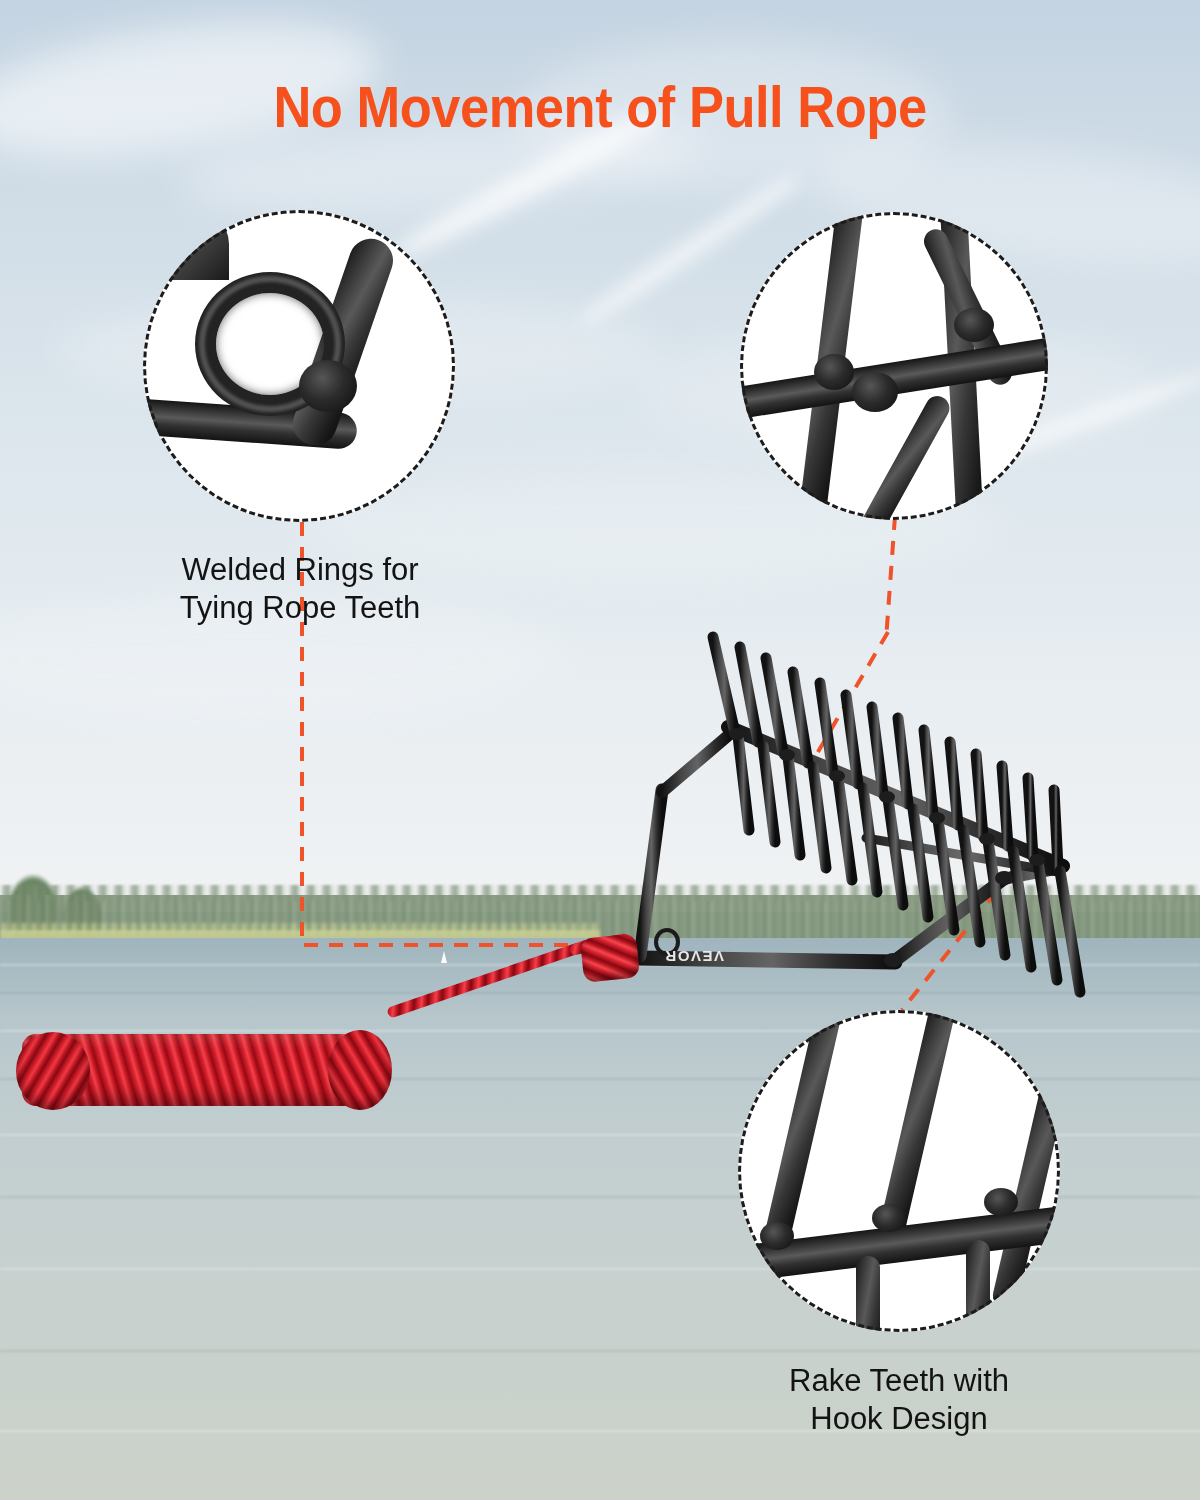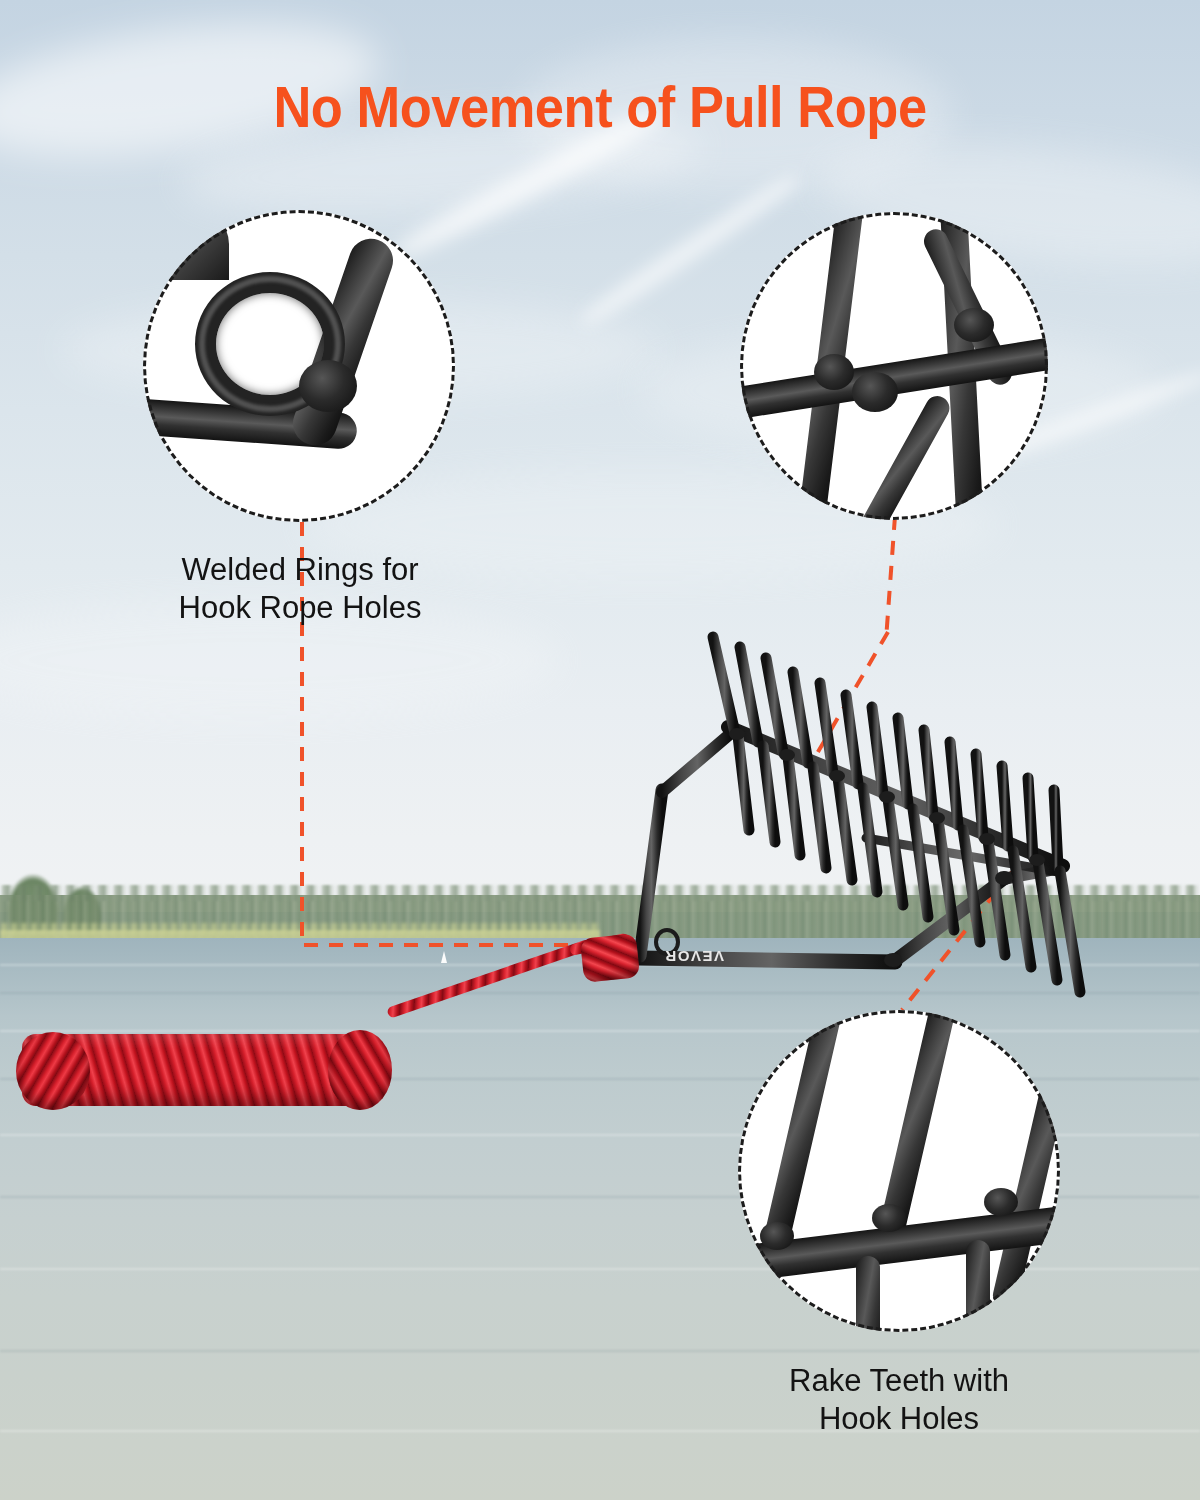--- a/index.html
+++ b/index.html
@@ -531,21 +531,21 @@
       <div class="tube flat c1-bar-h"></div>
       <div class="tube c1-bar-d"></div>
       <div class="c1-elbow"></div>
       <div class="c1-ring-outer"></div>
       <div class="c1-ring-hi"></div>
       <div class="weld c1-weld"></div>
     </div>
     <div class="ring"></div>
   </div>
   <div class="caption" style="left:120px; top:551px; width:360px;">Welded Rings for
-Hook Rope Holes</div>
+Tying Rope Teeth</div>
 
   <div class="callout" style="left:740px; top:212px; width:308px; height:308px;">
     <div class="disc">
       <div class="tube c2-vert-l"></div>
       <div class="tube c2-vert-r"></div>
       <div class="tube c2-diag-up"></div>
       <div class="tube c2-diag-dn"></div>
       <div class="tube flat c2-cross"></div>
       <div class="weld c2-w1"></div>
       <div class="weld c2-w2"></div>
@@ -562,15 +562,15 @@
       <div class="tube flat c3-bar"></div>
       <div class="tube c3-stub" style="left:118px; top:246px;"></div>
       <div class="tube c3-stub" style="left:228px; top:230px;"></div>
       <div class="weld c3-w" style="left:22px;  top:212px;"></div>
       <div class="weld c3-w" style="left:134px; top:194px;"></div>
       <div class="weld c3-w" style="left:246px; top:178px;"></div>
     </div>
     <div class="ring"></div>
   </div>
   <div class="caption" style="left:719px; top:1362px; width:360px;">Rake Teeth with
-Hook Holes</div>
+Hook Design</div>
 
 </div>
 
 </body></html>

